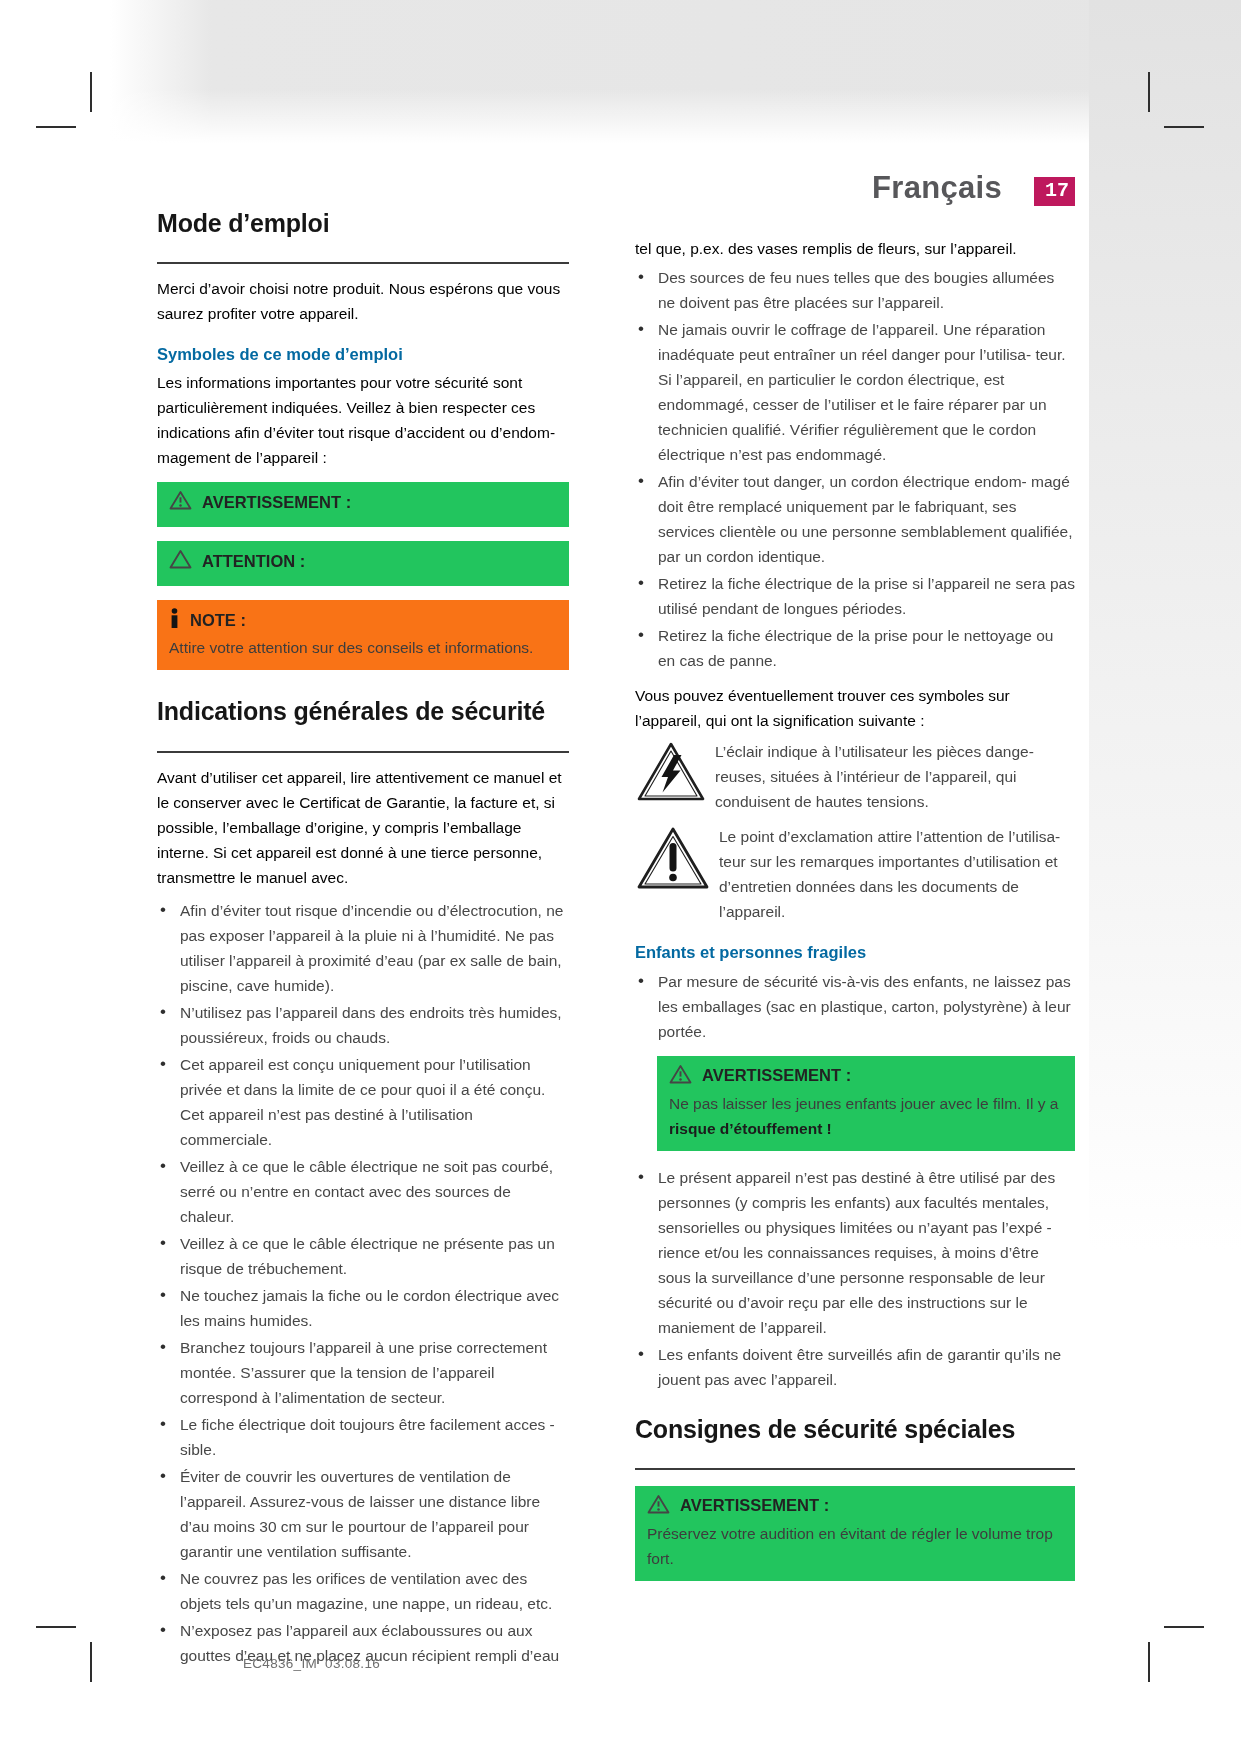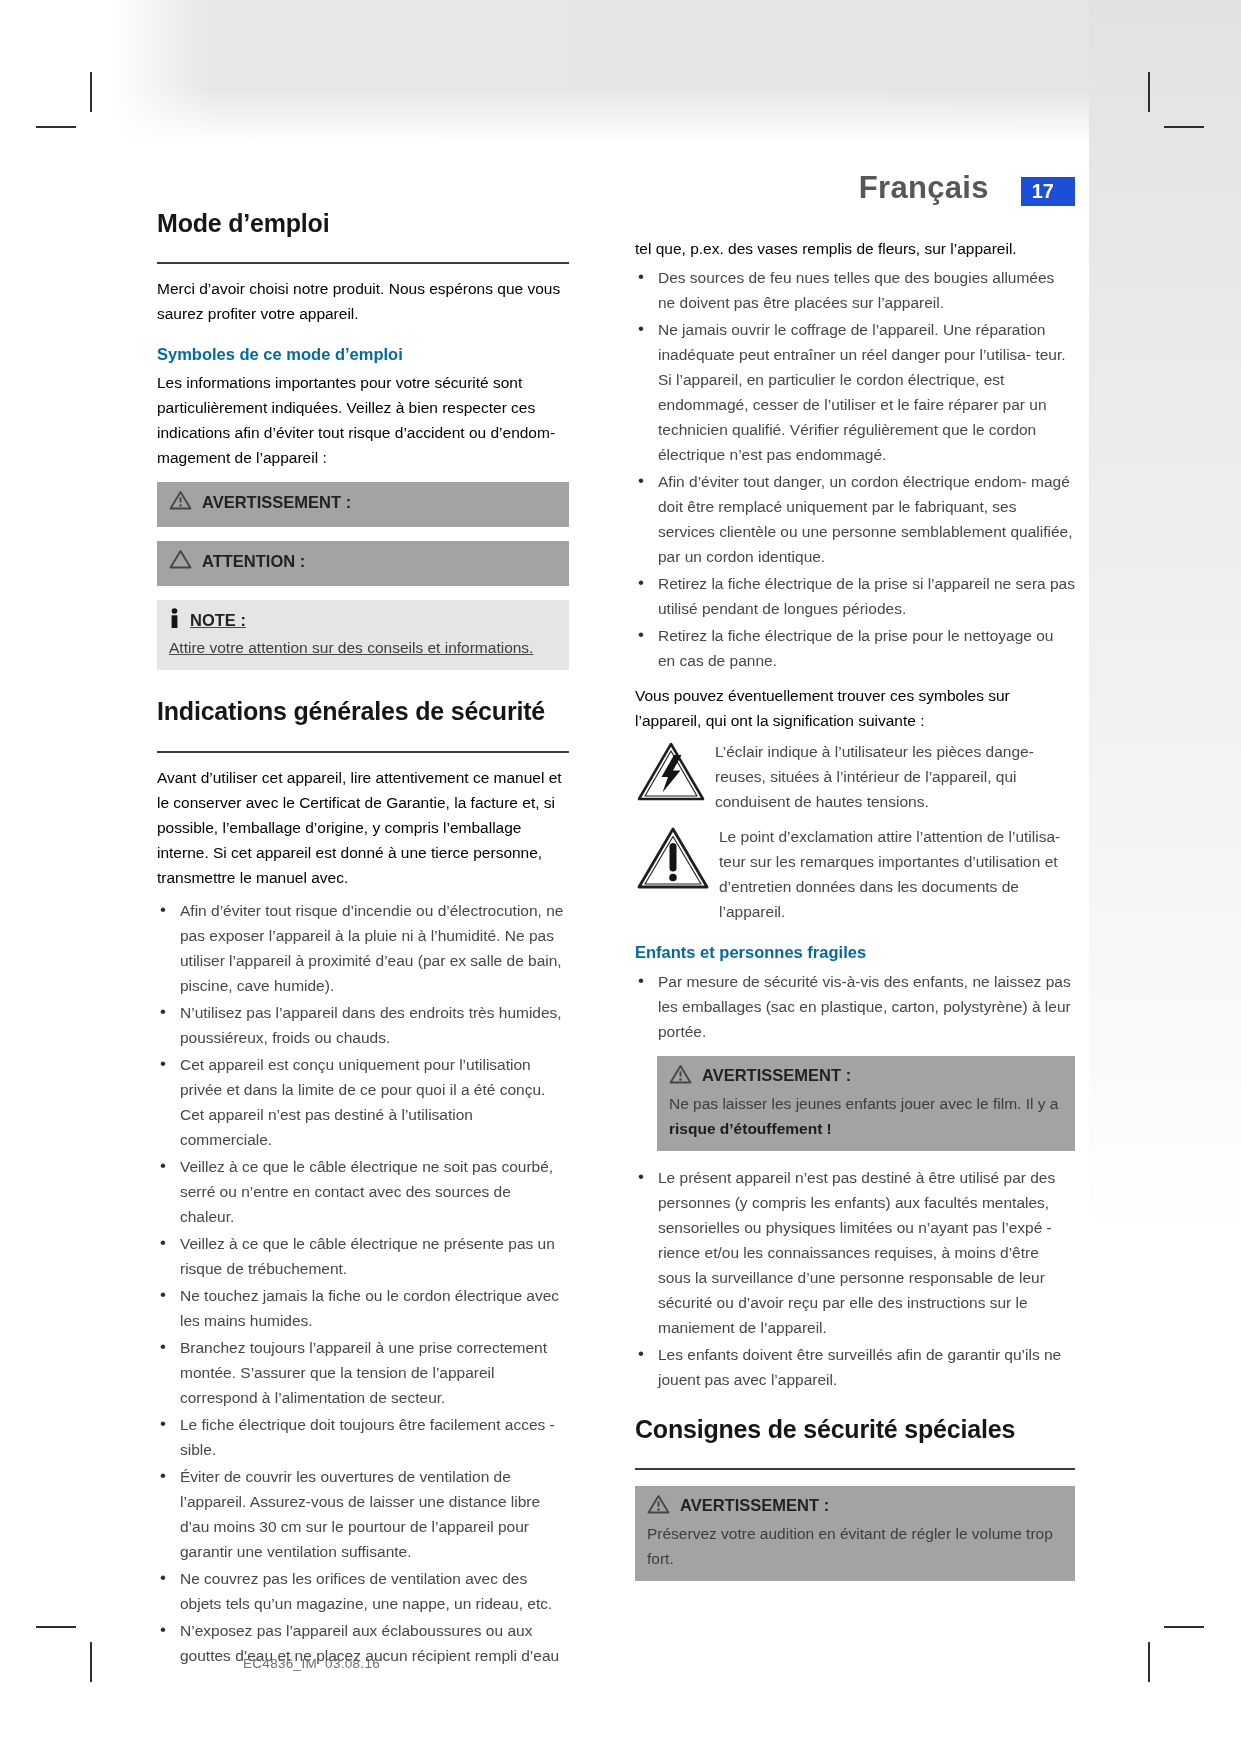--- a/index.html
+++ b/index.html
@@ -31,34 +31,34 @@
 
   .body-text { margin:0 0 8px 0; font-size:15.5px; line-height:25px; color:#000000; }
 
   h1.doc-title, h2.section-title2 {
     font-size:25px; font-weight:700; color:#161616; margin:0 0 12px 0;
     padding-bottom:23px; border-bottom:2.5px solid #3b3b3b; letter-spacing:-0.2px; line-height:1.25;
   }
   h2.section-title2 { margin-top:26px; }
   h3.sub { font-size:16.5px; font-weight:700; color:#0369a1; margin:16px 0 3px 0; line-height:25px; }
 
-  .gbox { background:#a3a3a3; padding:8px 12px 10px 12px; margin:12px 0 14px 0; }
-  .gbox.light { background:#e5e5e5;text-decoration:underline; }
+  .gbox { background:#22c55e; padding:8px 12px 10px 12px; margin:12px 0 14px 0; }
+  .gbox.light { background:#f97316; }
   .gbox .label-row { display:flex; align-items:center; gap:10px; font-weight:700; font-size:16.5px; color:#222222; margin-bottom:3px; }
   .gbox p { margin:0; font-size:15.5px; line-height:25px; color:#3d3d3d; }
   .gbox p strong { color:#1c1c1c; }
   .indent-box { margin-left:22px; }
 
   ul.bullets { list-style:none; margin:4px 0 10px 0; padding:0; }
   ul.bullets li { position:relative; padding-left:23px; font-size:15.5px; line-height:25px; color:#474747; margin-bottom:2px; }
   ul.bullets li::before { content:"\2022"; position:absolute; left:3px; top:-1px; color:#2f2f2f; font-size:17px; }
 
   .lang-row { display:flex; justify-content:flex-end; align-items:flex-end; gap:32px; margin-bottom:30px; }
   .lang { font-size:31px; font-weight:700; color:#57575a; letter-spacing:0.3px; line-height:1.15; }
-  .page-badge { background:#1d4ed8; color:#ffffff; font-weight:700; font-size:20px; line-height:1; padding:4px 21px 5px 11px; }
+  .page-badge { background:#be185d; color:#ffffff; font-weight:700; font-size:20px; line-height:1; padding:4px 6px 5px 11px;font-family:Liberation Mono, monospace; }
 
   .symbol-row { display:flex; align-items:flex-start; gap:8px; margin:6px 0 10px 0; }
   .symbol-row .big-icon { flex:0 0 auto; margin-top:1px; }
   .symbol-row p { margin:0; font-size:15.5px; line-height:25px; color:#474747; }
 
   .footer { position:absolute; left:243px; top:1656px; font-size:13.5px; color:#6f6f6f; white-space:pre; letter-spacing:0.3px; }
 </style>
 </head>
 <body>
 

